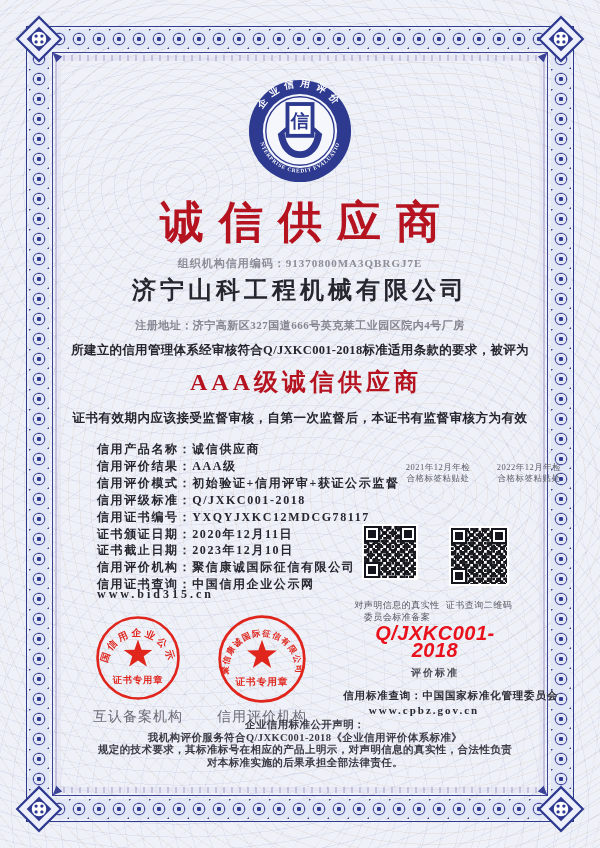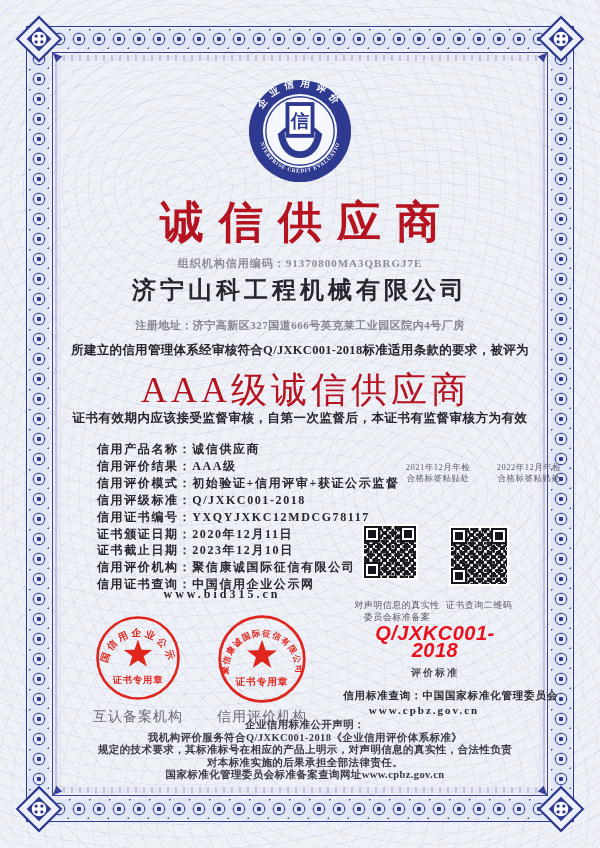--- a/index.html
+++ b/index.html
@@ -38,27 +38,27 @@
 
   
   .abs{position:absolute;}
   .ctr{left:0;right:0;text-align:center;}
   .logo{left:247px;top:78px;width:106px;height:106px;}
   .title{top:193px;font-size:44px;font-weight:700;color:#b5131f;letter-spacing:15px;padding-left:15px;}
   .orgcode{top:256px;font-size:11px;color:#8c8c96;letter-spacing:1px;font-weight:700;}
   .company{top:274px;font-size:24px;font-weight:700;color:#26262e;letter-spacing:4px;}
   .address{top:318px;font-size:11px;color:#85858f;letter-spacing:.5px;font-weight:700;}
   .conformity{top:342px;font-size:12.5px;font-weight:700;color:#26262e;letter-spacing:.3px;}
-  .award{top:366px;font-size:36px;font-weight:400;color:#b5131f;letter-spacing:4px;padding-left:12px;}
+  .award{top:366px;font-size:24px;font-weight:700;color:#b5131f;letter-spacing:4px;padding-left:12px;}
   .validity{top:410px;font-size:12.5px;font-weight:700;color:#26262e;letter-spacing:.5px;}
 
   .details{left:97px;top:441px;width:310px;}
   .drow{display:flex;font-size:12px;font-weight:700;color:#26262e;line-height:16.9px;letter-spacing:1.6px;white-space:nowrap;}
   .drow .lbl{flex:none;}
-  .website{left:97px;top:587px;width:250px;text-align:center;font-size:12px;font-weight:700;color:#26262e;letter-spacing:3px;}
+  .website{left:97px;top:587px;width:250px;text-align:left;font-size:12px;font-weight:700;color:#26262e;letter-spacing:3px;}
 
   .insp{top:462px;width:84px;text-align:center;font-size:8.5px;line-height:11px;color:#5c5c68;letter-spacing:.5px;}
   .insp.one{left:396px;} .insp.two{left:487px;}
 
   .qr{background:#fff;padding:2px;}
   .qr .mod{width:100%;height:100%;position:relative;
     background:
       repeating-conic-gradient(rgba(17,17,24,.92) 0% 25%, transparent 0% 50%) 0 0/9px 9px,
       repeating-conic-gradient(#15151d 0% 25%, #fff 0% 50%) 0 0/5.5px 5.5px;}
   .qr i{position:absolute;width:12px;height:12px;border:2.6px solid #15151d;background:#fff;}
@@ -278,16 +278,15 @@
     </svg>
   </div>
   <div class="abs seal-cap one">互认备案机构</div>
   <div class="abs seal-cap two">信用评价机构</div>
 
   <div class="abs decl">
     <div>企业信用标准公开声明：</div>
     <div>我机构评价服务符合Q/JXKC001-2018《企业信用评价体系标准》</div>
     <div>规定的技术要求，其标准标号在相应的产品上明示，对声明信息的真实性，合法性负责</div>
     <div>对本标准实施的后果承担全部法律责任。</div>
-    <div>国家标准化管理委员会标准备案查询网址www.cpbz.gov.cn</div>
   </div>
 
 </div>
 
 </body></html>

